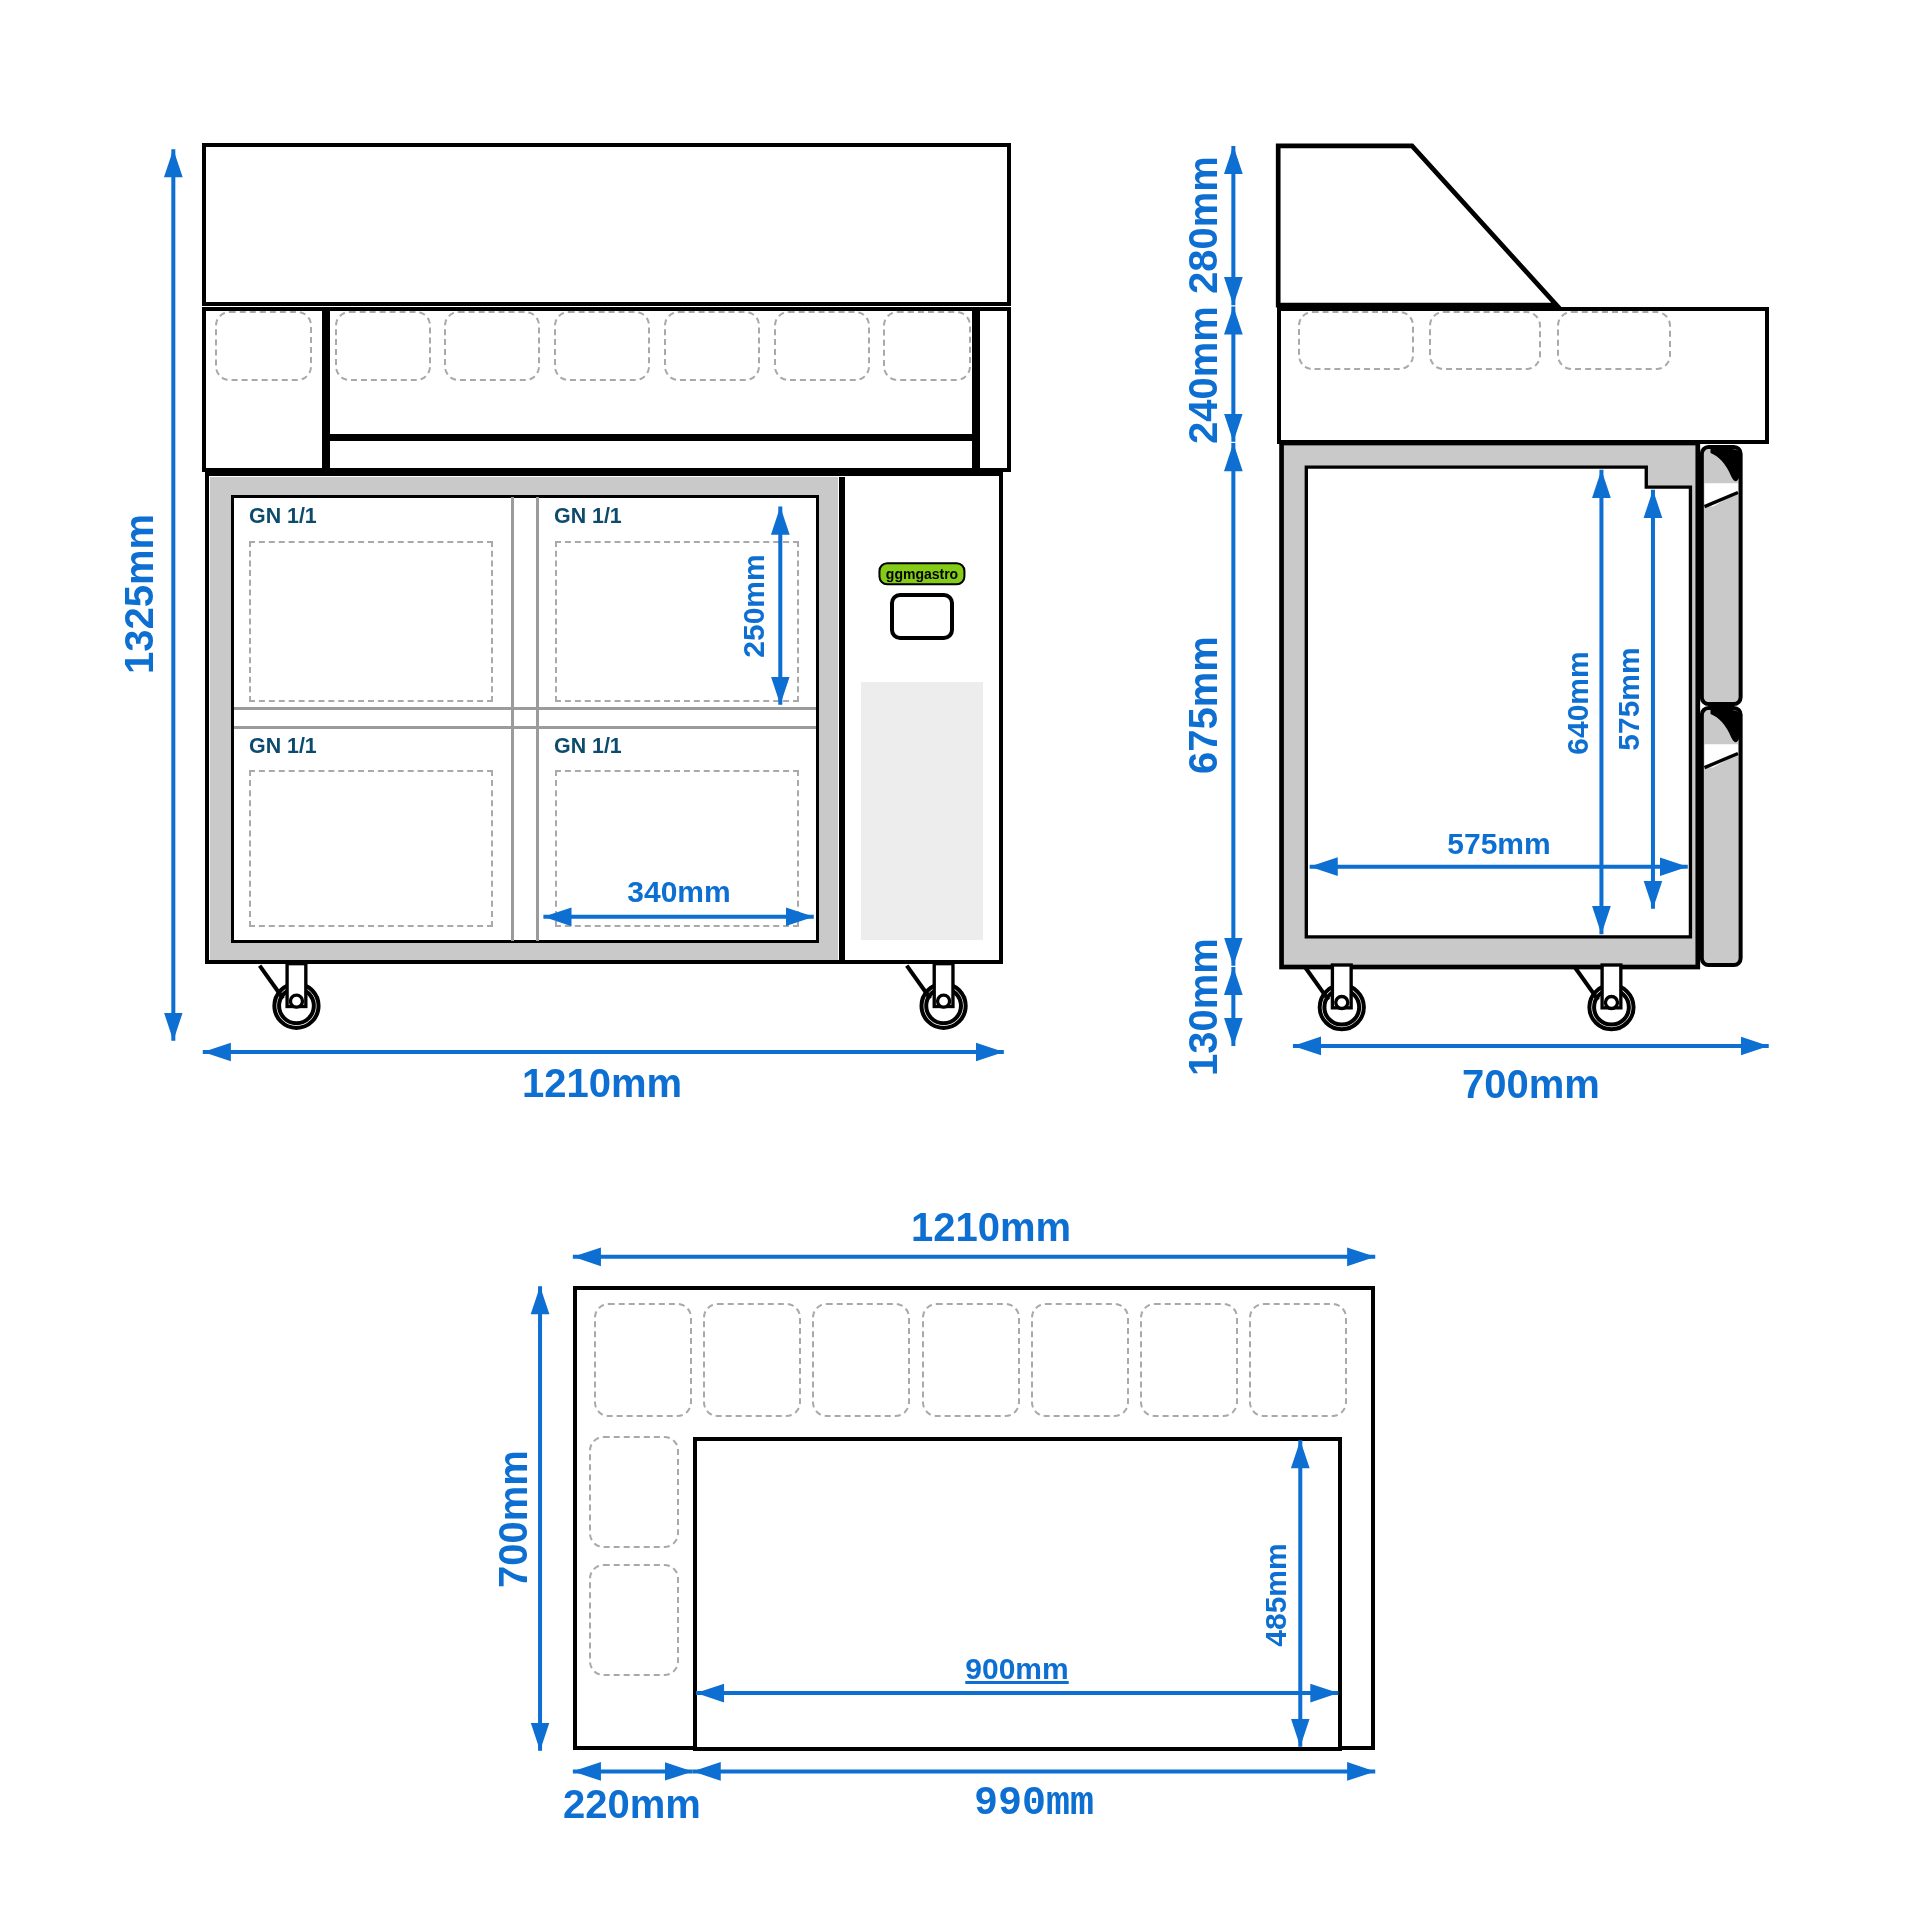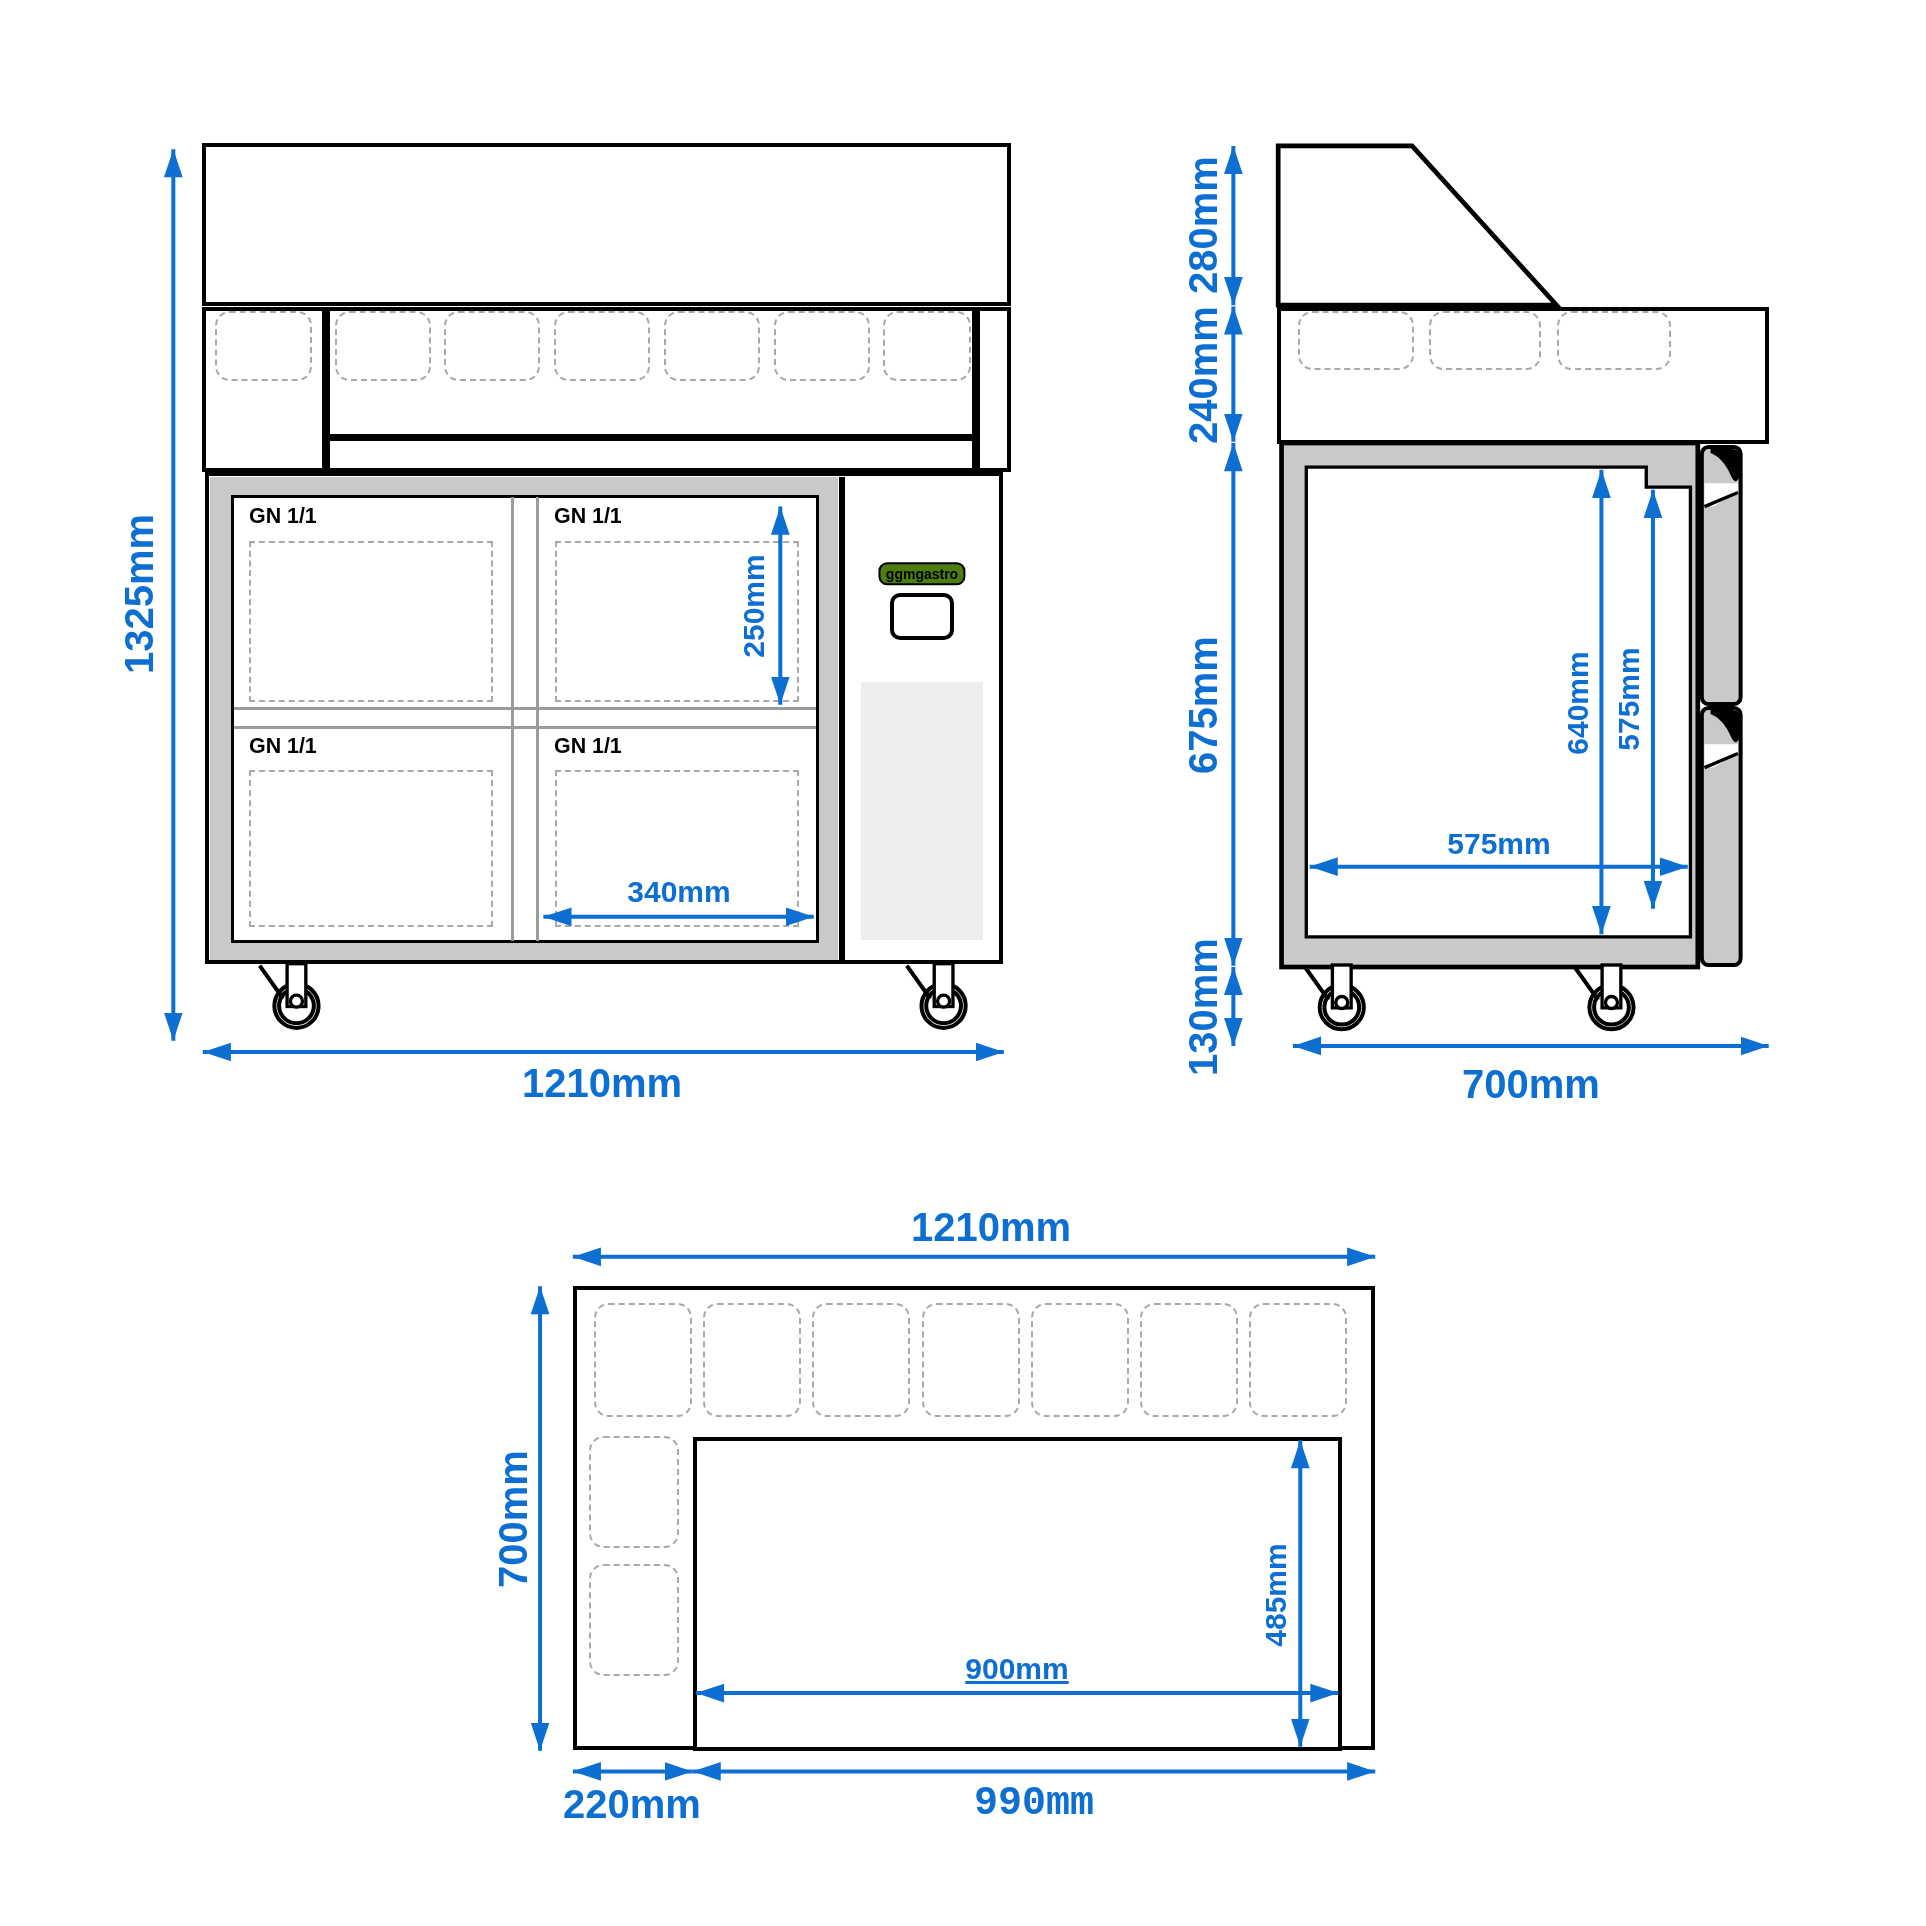--- a/index.html
+++ b/index.html
@@ -10,22 +10,22 @@
   .box{border:4.7px solid #000;background:#fff;}
   .box5{border:3.3px solid #000;background:#fff;}
   .grayfill{background:#c9c9c9;}
   .dash{border:2.7px dashed #a9a9a9;background:transparent;}
   .rdash{border-radius:14.7px;}
   .gline{background:#9b9b9b;}
   .lbl{position:absolute;color:#0d6fd1;font-weight:bold;font-size:40px;line-height:1;
        transform:translate(-50%,-50%);white-space:nowrap;}
   .lbl-sm{font-size:30px;}
   .rot{transform:translate(-50%,-50%) rotate(-90deg);}
-  .gn{position:absolute;color:#000000;font-weight:bold;font-size:21.4px;line-height:1;white-space:nowrap;}
-  .logo-pill{position:absolute;border:2px solid #000;border-radius:8.7px;background:#4d7c0f;
+  .gn{position:absolute;color:#0c4a6e;font-weight:bold;font-size:21.4px;line-height:1;white-space:nowrap;}
+  .logo-pill{position:absolute;border:2px solid #000;border-radius:8.7px;background:#84cc16;
        color:#000;font-weight:bold;font-size:14px;line-height:1;display:flex;align-items:center;
        justify-content:center;transform:translate(-50%,-50%);padding:2.7px 5.4px;}
   .screen{border:4.7px solid #000;border-radius:10px;background:#fff;}
   .ltgray{background:#ededed;}
   svg{position:absolute;left:0;top:0;}
 </style>
 </head>
 <body>
 
 <div id="board">

